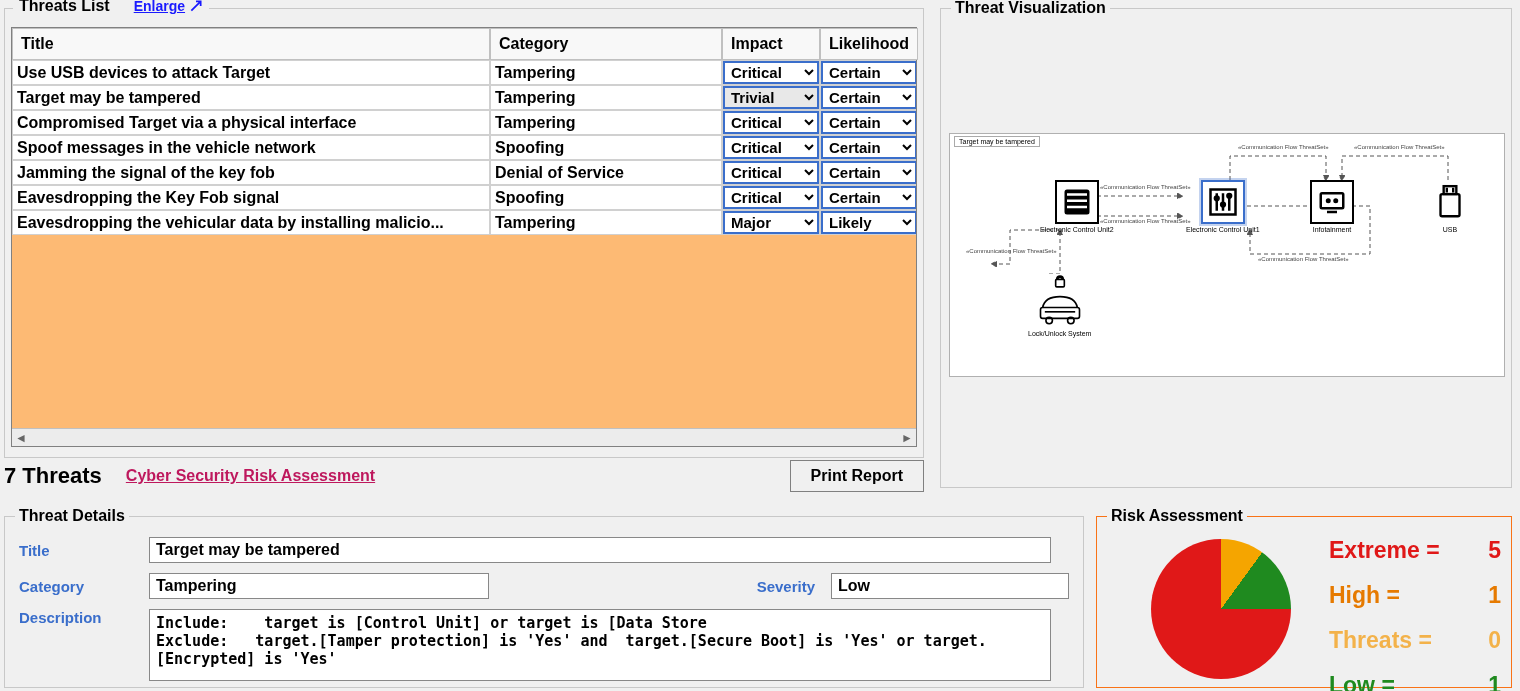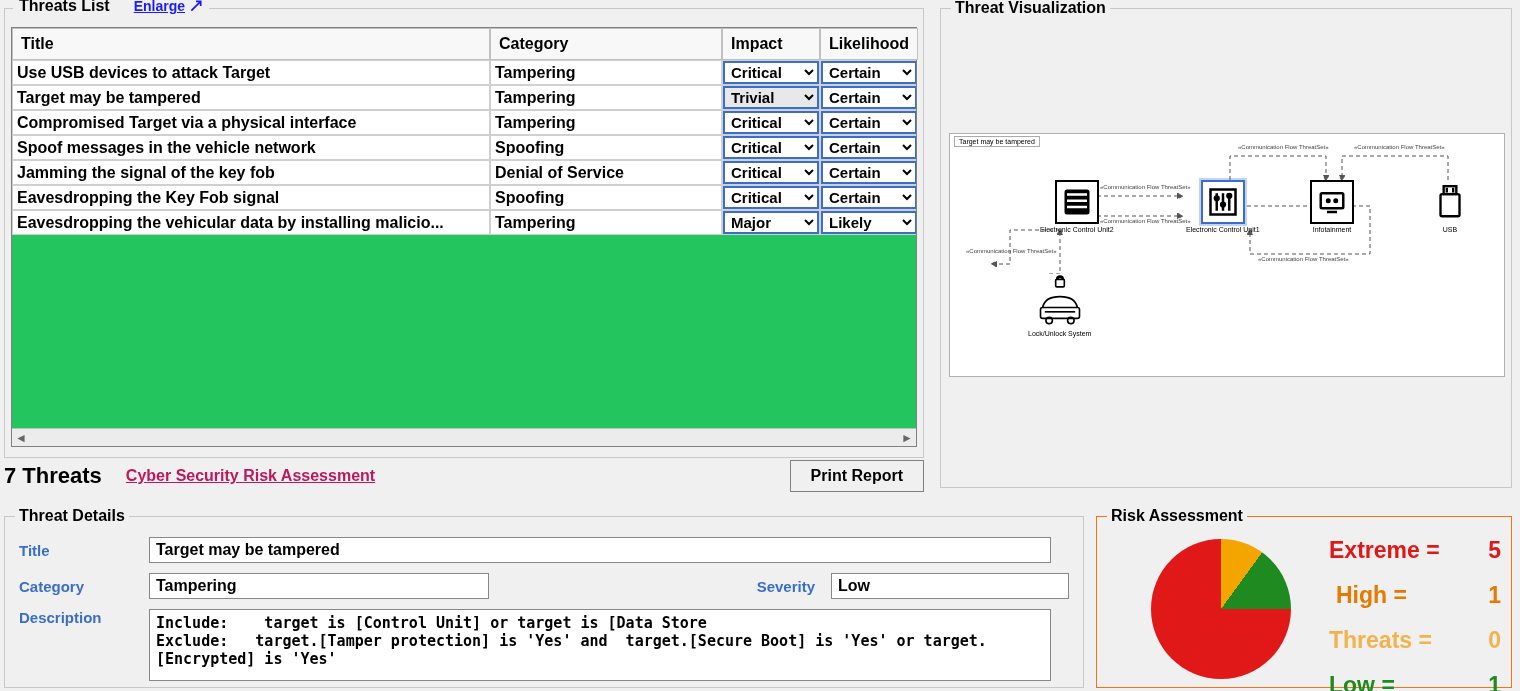--- a/index.html
+++ b/index.html
@@ -68,21 +68,21 @@
   }
   .tbl-head .cell {
     background: #f8f8f8;
     font-weight: bold;
     font-size: 16px;
     padding: 6px 8px;
     border: 1px solid #c0c0c0;
     white-space: nowrap;
     overflow: hidden;
   }
-  .tbl-body { background: #22c55e; flex:1 1 auto; overflow:hidden; }
+  .tbl-body { background: #fdba74; flex:1 1 auto; overflow:hidden; }
   .tbl-row .cell {
     background: #fff;
     border: 1px solid #d0d0d0;
     padding: 2px 4px;
     font-size: 16px;
     font-weight: bold;
     white-space: nowrap;
     overflow: hidden;
     text-overflow: ellipsis;
     display: flex;
@@ -156,21 +156,21 @@
   .pie {
     position:absolute; left:54px; top:22px; width:140px; height:140px; border-radius:50%;
     background: conic-gradient(
       #f5a500 0deg 36deg,
       #1f8a1f 36deg 90deg,
       #e01818 90deg 360deg
     );
   }
   .legend { position:absolute; left:232px; top:20px; right:10px; }
   .legend-row { display:flex; justify-content:space-between; font-weight:bold; font-size:23px; margin-bottom:18px;}
-  .lg-extreme{color:#e01818;} .lg-high{color:#e67a00;margin-left:7px;} .lg-medium{color:#f3b24a;} .lg-low{color:#1f8a1f;}
+  .lg-extreme{color:#e01818;} .lg-high{color:#e67a00;} .lg-medium{color:#f3b24a;} .lg-low{color:#1f8a1f;}
   svg.dash-line { position:absolute; pointer-events:none; }
 </style>
 </head>
 <body>
 
 <div class="region threats-list-region">
   <div class="header-row">
     <span class="hdr-title">Threats List</span>
     <a class="link">
       <span>Enlarge</span>

